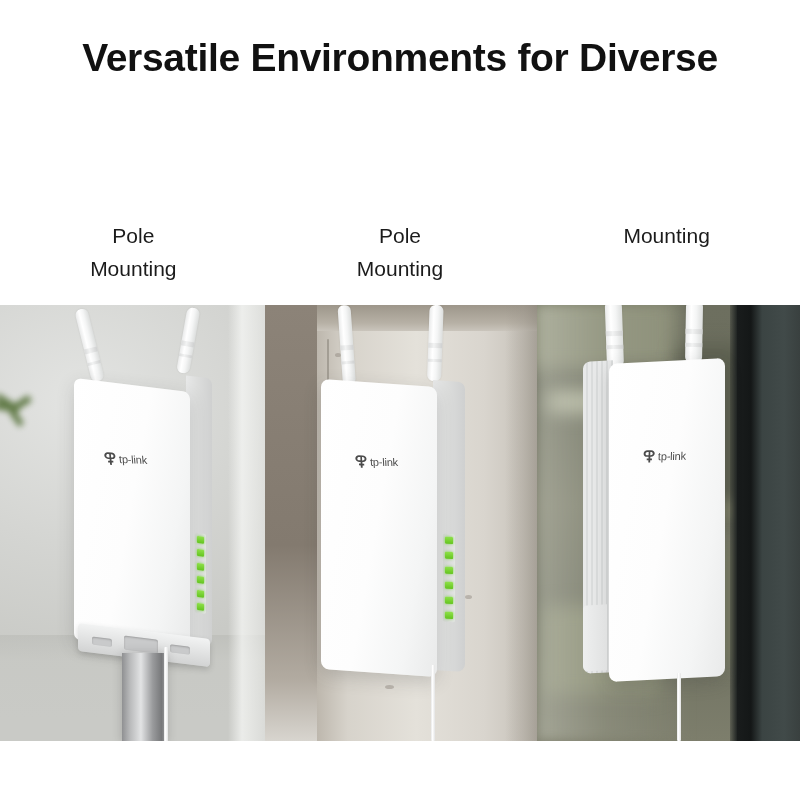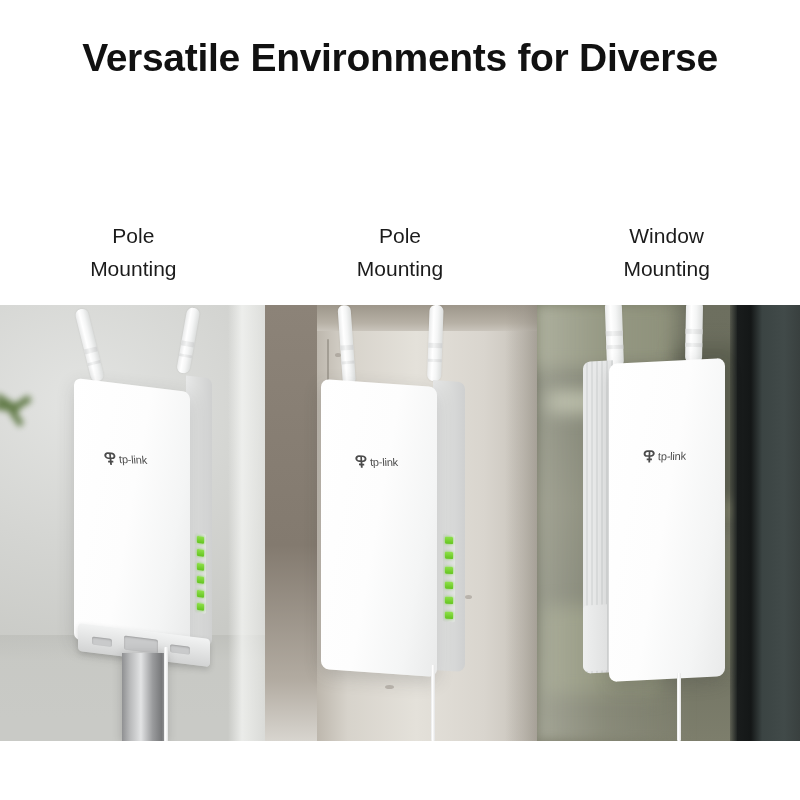--- a/index.html
+++ b/index.html
@@ -239,21 +239,20 @@
   <div class="captions">
     <div class="caption">
       <span class="ln">Pole</span>
       <span class="ln">Mounting</span>
     </div>
     <div class="caption">
       <span class="ln">Pole</span>
       <span class="ln">Mounting</span>
     </div>
     <div class="caption">
-      <span class="ln">Window</span>
       <span class="ln">Mounting</span>
     </div>
   </div>
 
   <div class="strip">
 
     <div class="panel p1">
       <div class="bg"></div>
       <div class="floorline"></div>
       <div class="wall-edge"></div>

